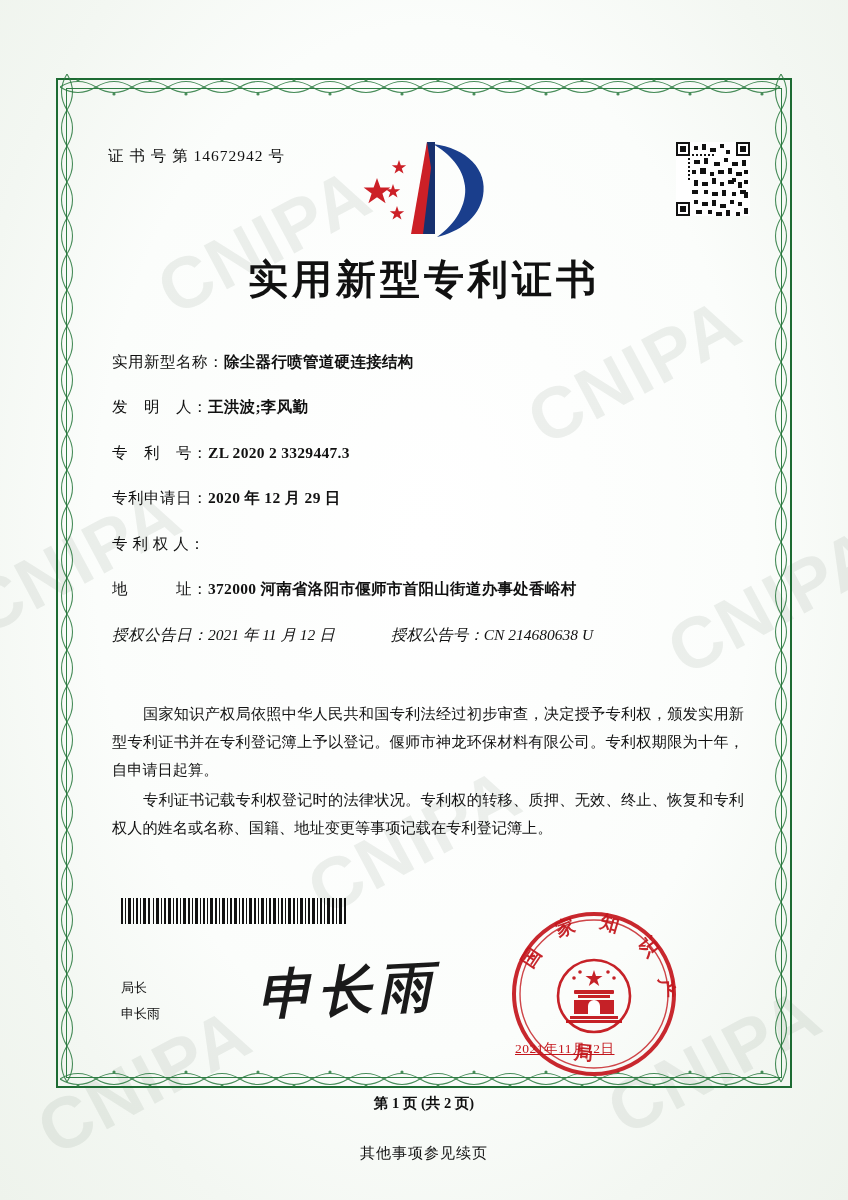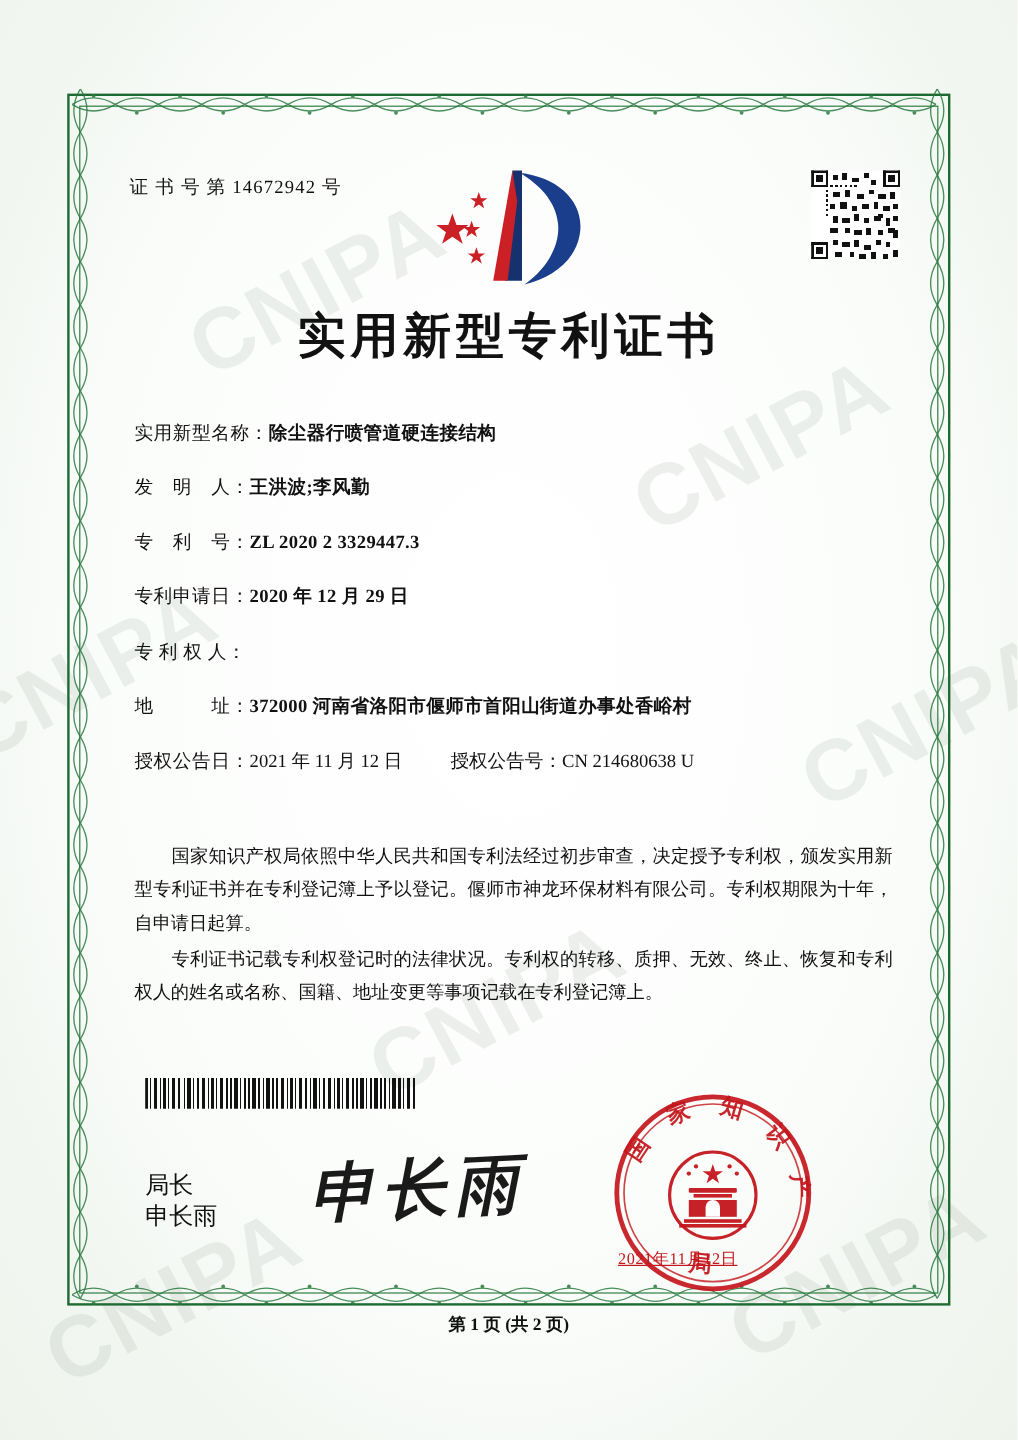--- a/index.html
+++ b/index.html
@@ -132,23 +132,23 @@
   .field .label {
     flex: 0 0 auto;
     white-space: pre;
     letter-spacing: 0.5px;
   }
   .field .value {
     flex: 1 1 auto;
     letter-spacing: 0.3px;
     font-weight: bold;
   }
-  .field.row-two { justify-content: flex-start; }
+  .field.row-two { justify-content: flex-start; font-style: italic; }
   .field .label2 {
-    margin-left: 40px;
+    margin-left: 56px;
     white-space: pre;
   }
 
   
   .para {
     position: absolute;
     left: 112px;
     width: 632px;
     font-size: 15.2px;
     line-height: 28px;
@@ -166,21 +166,21 @@
     top: 898px;
     width: 226px;
     height: 26px;
   }
 
   
   .sig-label {
     position: absolute;
     left: 121px;
     top: 975px;
-    font-size: 20px;
+    font-size: 13px;
     line-height: 26px;
     color: #111;
   }
   .sig-script {
     position: absolute;
     left: 258px;
     top: 955px;
     font-size: 54px;
     font-family: "DejaVu Serif", serif;
     font-weight: 700;
@@ -576,14 +576,15 @@
         <path d="M80 106 L80 98 a6 6 0 0 1 12 0 L92 106 Z" fill="#ffffff"></path>
 
         <rect x="62" y="108" width="48" height="3"></rect>
         <rect x="58" y="112" width="56" height="3"></rect>
       </g>
     </svg>
   </div>
   <div class="seal-date">2021年11月12日</div>
 
   <div class="page-num">第 1 页 (共 2 页)</div>
+  <div class="footnote">其他事项参见续页</div>
 
 </div>
 
 </body></html>

